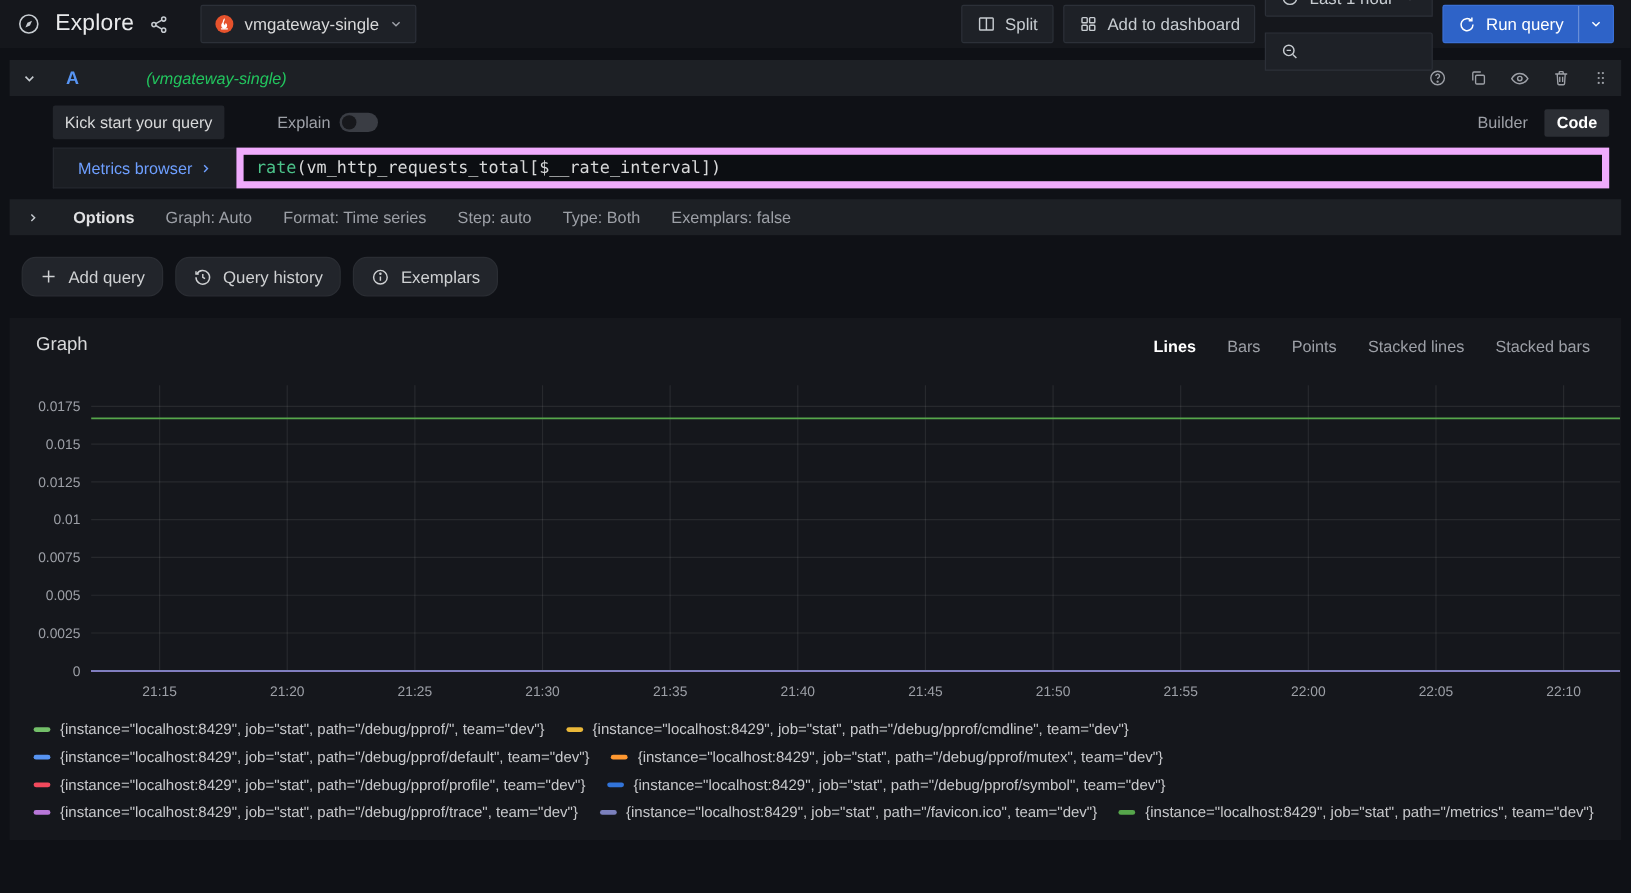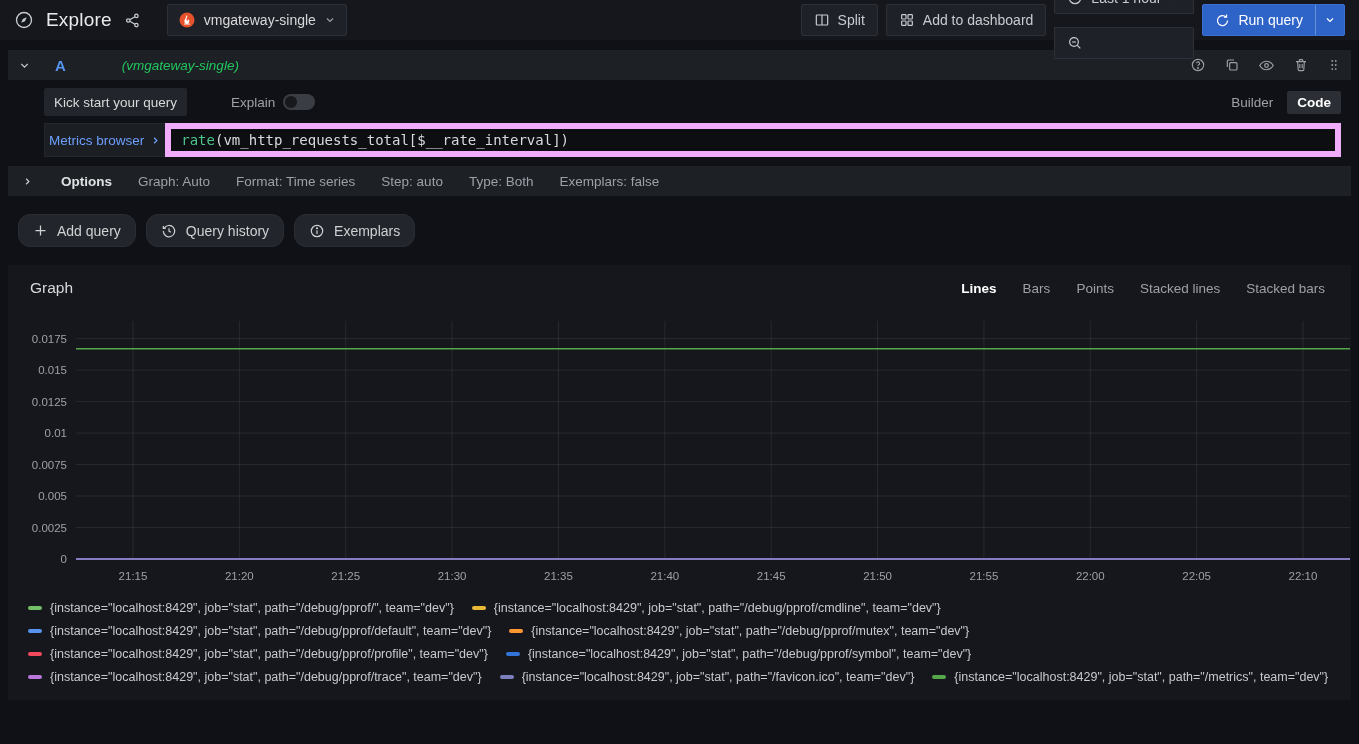--- a/index.html
+++ b/index.html
@@ -62,21 +62,21 @@
   .explain-label { color:#9da0a7; font-size:13.5px; }
   .toggle { width:32px; height:16px; border-radius:8px; background:#3a3d44; position:relative; cursor:pointer; }
   .toggle .knob { position:absolute; left:2px; top:2px; width:12px; height:12px; border-radius:50%; background:#17181c; }
   .mode-switch { margin-left:auto; display:flex; align-items:center; gap:4px; }
   .mode-item { padding:4px 10px; font-size:13.5px; color:#9da0a7; cursor:pointer; border-radius:2px; }
   .mode-item.active { color:#fff; font-weight:600; background:#2b2e34; }
 
   .q-row { display:flex; margin-top:6px; padding-left:36px; padding-right:10px; }
   .metrics-browser {
     display:flex; align-items:center; gap:6px; background:#1b1e23; border:1px solid #24272d;
-    border-right:none; padding:0 4px; height:34px; color:#6e9fff; font-size:13.5px; cursor:pointer;
+    border-right:none; padding:0 20px; height:34px; color:#6e9fff; font-size:13.5px; cursor:pointer;
     white-space:nowrap;
   }
   .code-input {
     flex:1; background:#0c0e12; border:6px solid #f0abfc; height:34px;
     display:flex; align-items:center; padding:0 10px;
     font-family:"DejaVu Sans Mono", monospace; font-size:14px; color:#d8d9da; cursor:text;
   }
   .code-fn { color:#4cc38a; }
 
   .q-options {

